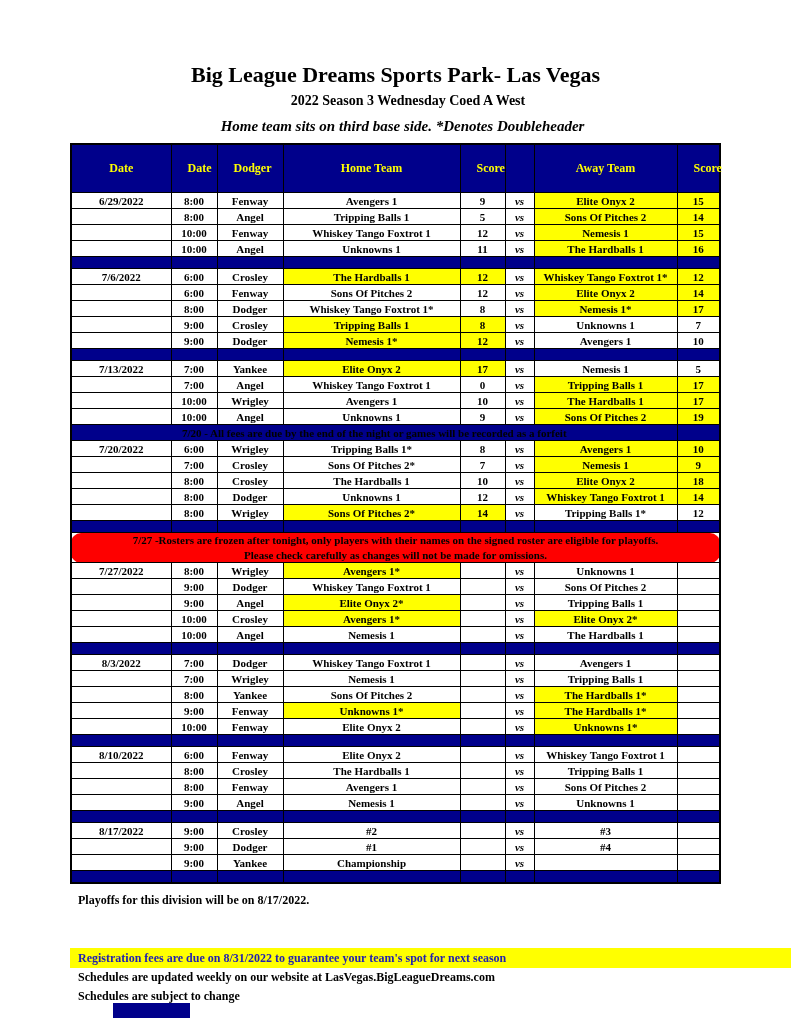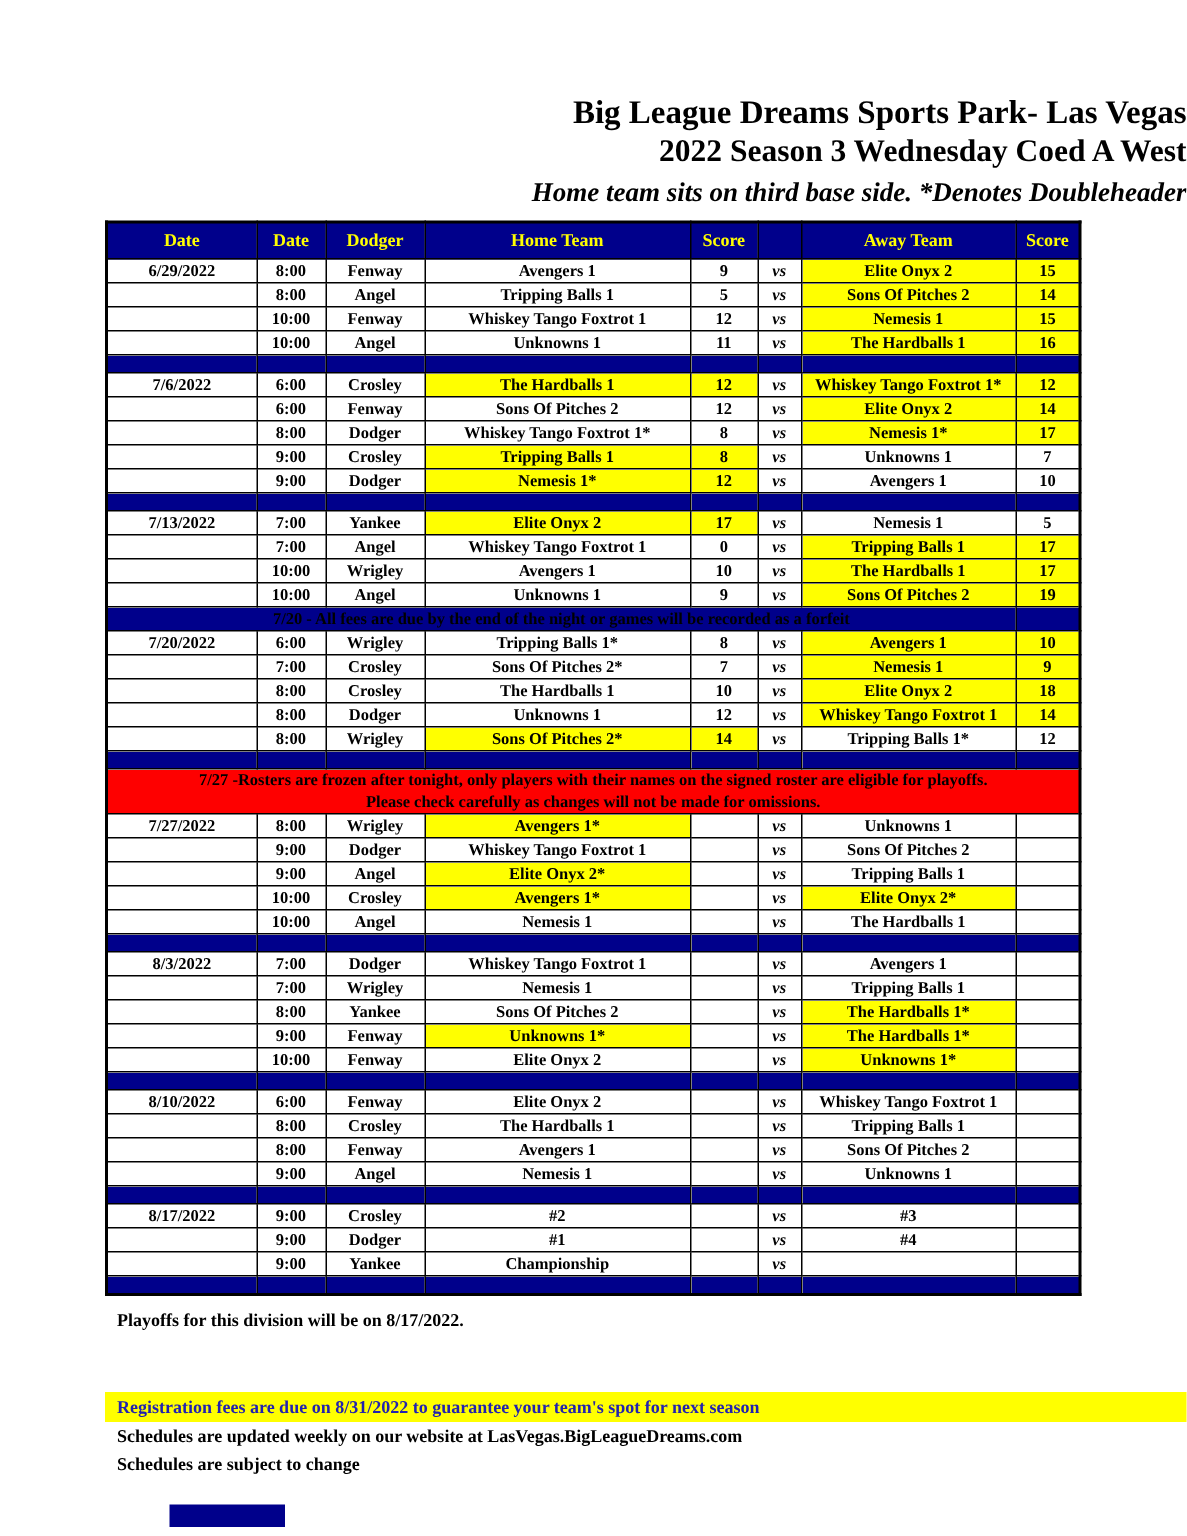--- a/index.html
+++ b/index.html
@@ -8,42 +8,42 @@
     --red:#FE0000;
     --link-blue:#2222B0;
   }
   *{box-sizing:border-box;}
   html,body{margin:0;padding:0;}
   body{
     width:791px;height:1024px;background:#fff;position:relative;
     font-family:"Liberation Serif","DejaVu Serif",serif;
     overflow:hidden;
   }
-  .page-header{padding-top:62px;text-align:right;}
+  .page-header{padding-top:62px;text-align:center;}
   .title{font-size:22px;font-weight:bold;line-height:26px;color:#000;}
-  .subtitle{font-size:21px;font-weight:bold;line-height:21px;margin-top:2px;color:#000;padding-left:25px;}
-  .tagline{font-size:18px;font-weight:bold;font-style:italic;margin-top:7px;color:#000;margin-left:14px;}
+  .subtitle{font-size:14px;font-weight:bold;line-height:21px;margin-top:2px;color:#000;padding-left:25px;}
+  .tagline{font-size:15px;font-weight:bold;font-style:italic;margin-top:7px;color:#000;margin-left:14px;}
   table.sched{
     margin:8px auto 0 auto;
     width:649px;border-collapse:collapse;table-layout:fixed;
     border:2px solid #000;
   }
   table.sched th{
     background:var(--navy);color:var(--yellow);
-    border:1px solid #000;font-size:12px;font-weight:bold;height:18px;padding:4px;margin-top:16px;
+    border:1px solid #000;font-size:12px;font-weight:bold;height:18px;padding:16px;margin-top:16px;
   }
   table.sched td{
     border:1px solid #000;font-size:11px;font-weight:bold;color:#000;
     text-align:center;height:16px;padding:0 1px;white-space:nowrap;overflow:hidden;
   }
   td.hl{background:var(--yellow);}
   tr.spacer-row td{background:var(--navy);height:12px;}
   td.note-cell{background:var(--navy);color:#fff;font-size:11.5px;height:16px;}
   td.note-end{background:var(--navy);}
-  td.alert-cell{background:var(--red);color:#fff;font-size:11.5px;height:32px;line-height:14.5px;padding:1px 2px;}
+  td.alert-cell{background:var(--red);color:#fff;font-size:11.5px;height:32px;line-height:14.5px;padding:1px 2px;border-radius:10px;}
   td.vs-cell{font-style:italic;font-size:10px;}
   .footer{margin:7px 0 0 78px;}
   .footer-line{font-size:12px;font-weight:bold;color:#000;line-height:19px;}
   .footer-line.hl-line{
     background:var(--yellow);color:var(--link-blue);
     width:731px;margin-left:-8px;padding-left:8px;line-height:20px;margin-top:38px;
   }
   .bottom-bar{
     position:absolute;left:113px;top:1003px;width:77px;height:15px;
     background:var(--navy);

